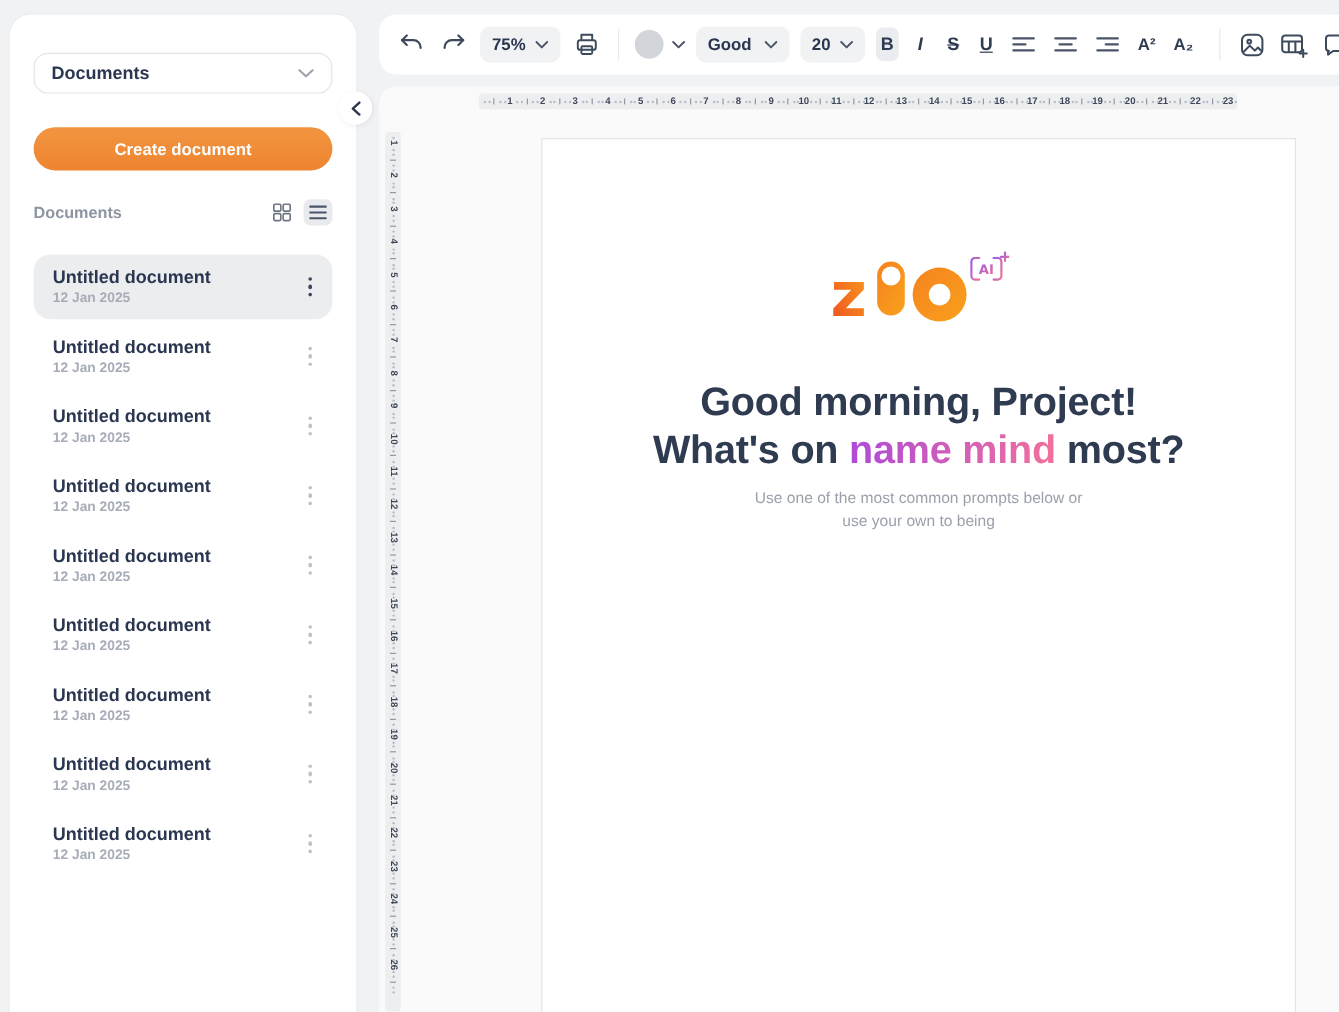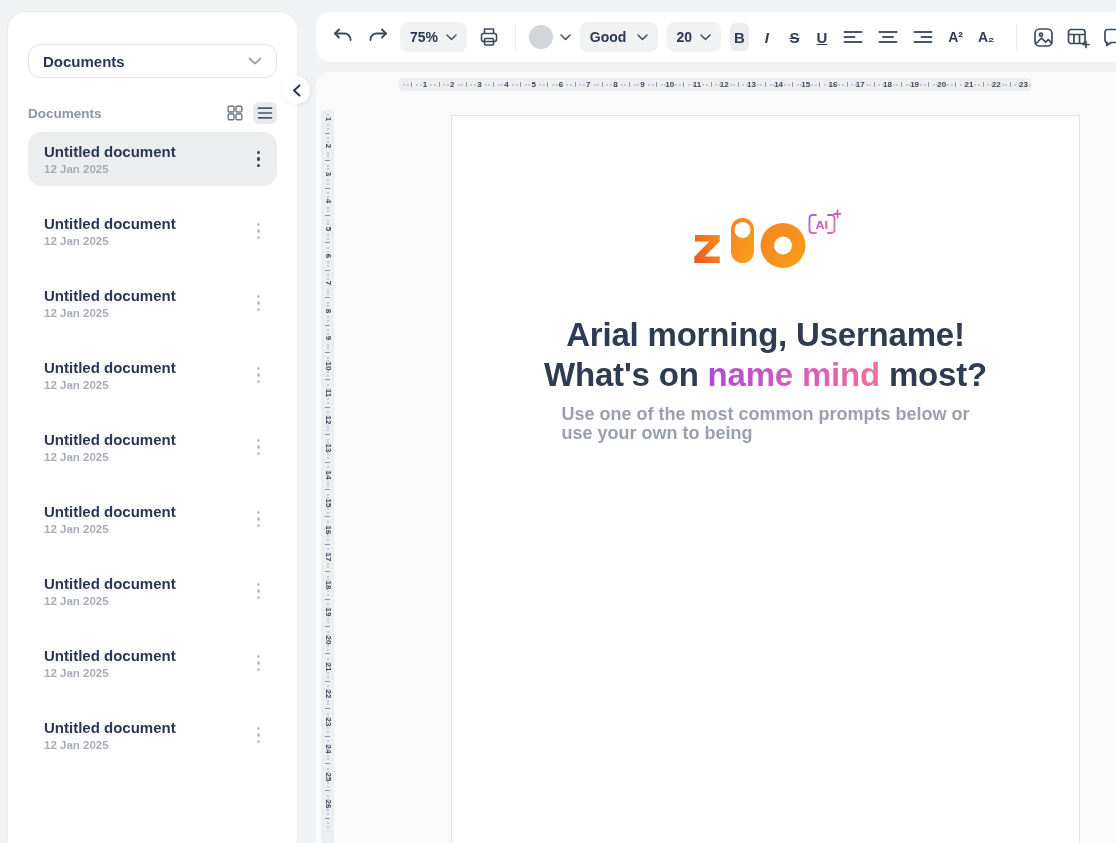--- a/index.html
+++ b/index.html
@@ -17,21 +17,21 @@
   .section-row{margin-top:24px;display:flex;align-items:center;justify-content:space-between;height:22px;}
   .section-label{font-size:13.5px;color:#8D94A2;font-weight:600;}
   .view-toggles{display:flex;gap:6px;align-items:center;}
   .toggle{width:24px;height:22px;border-radius:6px;display:flex;align-items:center;justify-content:center;cursor:pointer;}
   .toggle.active{background:#E8EAED;}
   .search{margin-top:14px;height:32px;background:#F1F2F4;border-radius:10px;display:flex;align-items:center;
     padding:0 12px;gap:9px;}
   .search input{border:0;background:transparent;outline:0;font-size:13.5px;font-weight:600;color:#2B3750;
     width:100%;font-family:inherit;}
   .search input::placeholder{color:#A8AEB9;}
-  .doc-list{margin-top:8px;display:flex;flex-direction:column;gap:18px;}
+  .doc-list{margin-top:24px;display:flex;flex-direction:column;gap:4px;}
   .doc-item{height:54px;border-radius:14px;display:flex;align-items:center;justify-content:space-between;
     padding:0 12px 0 16px;cursor:pointer;}
   .doc-item.selected{background:#ECEDEF;}
   .doc-title{font-size:15px;font-weight:700;color:#2B3750;}
   .doc-date{font-size:11.5px;color:#A7ADB8;margin-top:3px;font-weight:600;}
   .kebab{display:flex;flex-direction:column;gap:3.2px;padding:5px;cursor:pointer;}
   .kebab i{width:3.2px;height:3.2px;border-radius:50%;background:#BCC2CB;}
   .doc-item.selected .kebab i{background:#39455A;}
 
   .collapse-btn{position:absolute;left:282px;top:76px;width:28px;height:28px;border-radius:50%;background:#fff;
@@ -68,36 +68,37 @@
   .r-dot{position:absolute;width:2px;height:2px;border-radius:50%;background:#B7BDC7;}
   .hruler .r-dot{top:5.5px;}
   .vruler .r-dot{left:5.5px;}
 
   .page{position:absolute;left:135px;top:43px;width:629px;height:760px;background:#fff;border:1px solid #E3E4E6;
     display:flex;flex-direction:column;align-items:center;}
   .logo-wrap{margin-top:93px;height:64px;}
   .greeting{margin-top:42px;font-size:33px;line-height:40px;font-weight:700;color:#2F3B50;
     text-align:center;letter-spacing:-.2px;}
   .hl{background:linear-gradient(90deg,#AE4BD8,#F2709B);-webkit-background-clip:text;background-clip:text;color:transparent;}
-  .subtitle{margin-top:10px;font-size:18px;line-height:19px;font-weight:700;color:#9BA1AC;text-align:left;}
+  .subtitle{margin-top:10px;font-size:13px;line-height:19px;font-weight:400;color:#9BA1AC;text-align:center;}
   svg{display:block;}
 </style>
 </head>
 <body>
 
 <div class="sidebar">
   <div class="ws-select">
     <span class="ws-label">Documents</span>
     <span>
       <svg width="14" height="8" viewBox="0 0 14 8">
           <path d="M1.5 1.5 7 6.5l5.5-5" fill="none" stroke="#9AA1AC" stroke-width="1.7" stroke-linecap="round" stroke-linejoin="round"></path>
         </svg>
     </span>
   </div>
 
+  <div class="create-btn">Create document</div>
 
   <div class="section-row">
     <span class="section-label">Documents</span>
     <span class="view-toggles">
       <span class="toggle">
         <svg width="16" height="16" viewBox="0 0 16 16">
             <g fill="none" stroke="#6F7683" stroke-width="1.4">
               <rect x="1.2" y="1.2" width="5.8" height="5.8" rx="1"></rect>
               <rect x="9" y="1.2" width="5.8" height="5.8" rx="1"></rect>
               <rect x="1.2" y="9" width="5.8" height="5.8" rx="1"></rect>
@@ -675,21 +676,21 @@
         <g transform="translate(117,5)">
           <path d="M8 1H4.5A3 3 0 0 0 1.5 4v12a3 3 0 0 0 3 3H8" fill="none" stroke="url(#ag)" stroke-width="1.8" stroke-linecap="round"></path>
           <path d="M20 1h3.5a3 3 0 0 1 3 3v12a3 3 0 0 1-3 3H20" fill="none" stroke="url(#ag)" stroke-width="1.8" stroke-linecap="round"></path>
           <text x="14" y="14.5" text-anchor="middle" font-family="DejaVu Sans, sans-serif" font-size="11" font-weight="bold" fill="url(#ag)">AI</text>
           <path d="M29.5 -3.5v7M26 0h7" stroke="url(#ag)" stroke-width="1.8" stroke-linecap="round"></path>
         </g>
       </svg>
     </div>
 
     <div class="greeting">
-      <div>Arial morning, Username!</div>
+      <div>Good morning, Project!</div>
       <div><span>What's on </span><span class="hl">name mind</span><span> most?</span></div>
     </div>
 
     <div class="subtitle">
       <div>Use one of the most common prompts below or</div>
       <div>use your own to being</div>
     </div>
   </div>
 </div>
 

